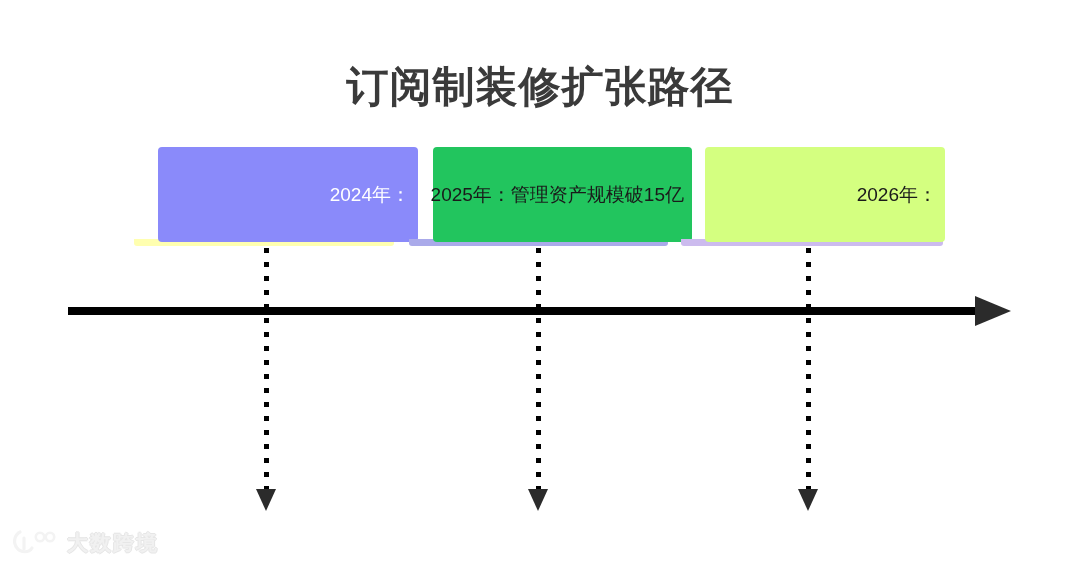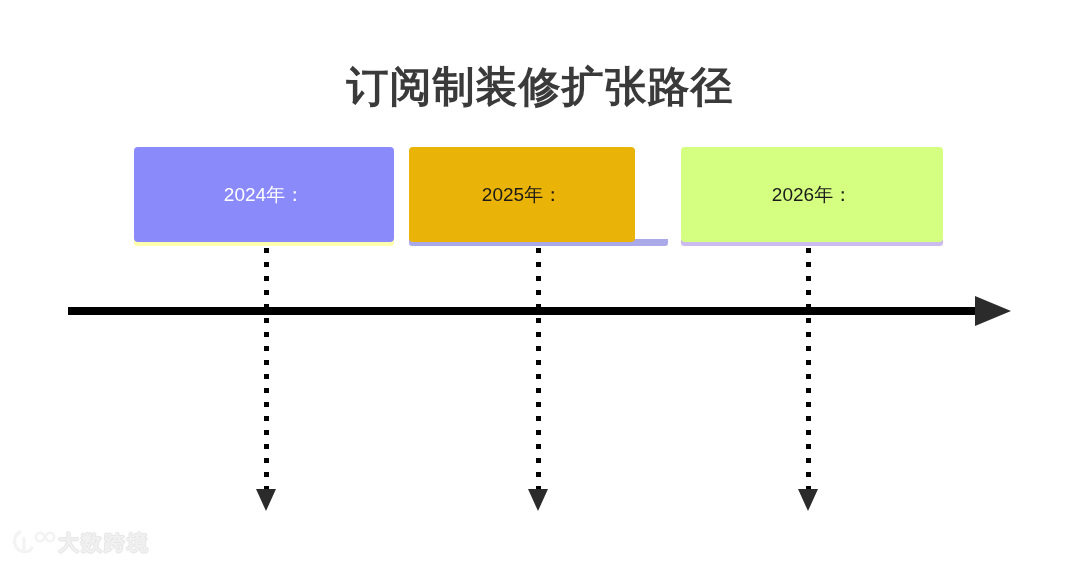--- a/index.html
+++ b/index.html
@@ -35,26 +35,27 @@
     white-space: nowrap;
   }
 
   
   .card {
     position: absolute;
     box-sizing: border-box;
     display: flex;
     flex-direction: row;
     align-items: center;
-    justify-content: center;
+    justify-content: flex-end;
     border-radius: 4px;
     padding: 6px 8px;
     font-size: 19px;
     line-height: 1.45;
     white-space: nowrap;
+    margin-left: 24px;
   }
   .card .card-line {
     display: block;
   }
 
   
   .card-strip {
     position: absolute;
     height: 7px;
     border-radius: 0 0 3px 3px;
@@ -106,20 +107,21 @@
     border-top: 22px solid #2b2b2b;
   }
 
   
   #watermark {
     position: absolute;
     left: 12px;
     top: 529px;
     display: flex;
     align-items: flex-start;
+    gap: 9px;
     opacity: 0.92;
   }
   #watermark-mark {
     width: 46px;
     height: 26px;
     display: block;
   }
   #watermark-text {
     font-size: 21px;
     font-weight: bold;
@@ -141,28 +143,29 @@
   <div id="title" style="color: rgb(58, 58, 58);">订阅制装修扩张路径</div>
 
   <div class="card-strip" id="strip-1" style="left: 134px; top: 239px; width: 260px; background: rgb(255, 255, 176);"></div>
   <div class="card" id="card-1" style="left: 134px; top: 147px; width: 260px; height: 95px; background: rgb(138, 138, 250); color: rgb(255, 255, 255);">
     <span class="card-line">2024年：</span>
   </div>
   <div class="connector" id="connector-1" style="left: 264px; background-image: linear-gradient(rgb(0, 0, 0) 0px, rgb(0, 0, 0) 5px, rgba(0, 0, 0, 0) 5px, rgba(0, 0, 0, 0) 14px);"></div>
   <div class="connector-arrow" id="connector-arrow-1" style="left: 256px; border-top-color: rgb(43, 43, 43);"></div>
 
   <div class="card-strip" id="strip-2" style="left: 409px; top: 239px; width: 259px; background: rgb(170, 170, 234);"></div>
-  <div class="card" id="card-2" style="left: 409px; top: 147px; width: 226px; height: 95px; background: #eab308; color: rgb(26, 26, 26);">
+  <div class="card" id="card-2" style="left: 409px; top: 147px; width: 259px; height: 95px; background: #22c55e; color: rgb(26, 26, 26);">
     <span class="card-line">2025年：</span>
+    <span class="card-line">管理资产规模破15亿</span>
   </div>
   <div class="connector" id="connector-2" style="left: 536px; background-image: linear-gradient(rgb(0, 0, 0) 0px, rgb(0, 0, 0) 5px, rgba(0, 0, 0, 0) 5px, rgba(0, 0, 0, 0) 14px);"></div>
   <div class="connector-arrow" id="connector-arrow-2" style="left: 528px; border-top-color: rgb(43, 43, 43);"></div>
 
   <div class="card-strip" id="strip-3" style="left: 681px; top: 239px; width: 262px; background: rgb(204, 187, 238);"></div>
-  <div class="card" id="card-3" style="left: 681px; top: 147px; width: 262px; height: 95px; background: rgb(212, 255, 128); color: rgb(26, 26, 26);">
+  <div class="card" id="card-3" style="left: 681px; top: 147px; width: 240px; height: 95px; background: rgb(212, 255, 128); color: rgb(26, 26, 26);">
     <span class="card-line">2026年：</span>
   </div>
   <div class="connector" id="connector-3" style="left: 806px; background-image: linear-gradient(rgb(0, 0, 0) 0px, rgb(0, 0, 0) 5px, rgba(0, 0, 0, 0) 5px, rgba(0, 0, 0, 0) 14px);"></div>
   <div class="connector-arrow" id="connector-arrow-3" style="left: 798px; border-top-color: rgb(43, 43, 43);"></div>
 
   <div id="axis-line" style="background: rgb(0, 0, 0);"></div>
   <div id="axis-arrow" style="border-left-color: rgb(43, 43, 43);"></div>
 
   <div id="watermark">
     <svg id="watermark-mark" viewBox="0 0 46 26">

